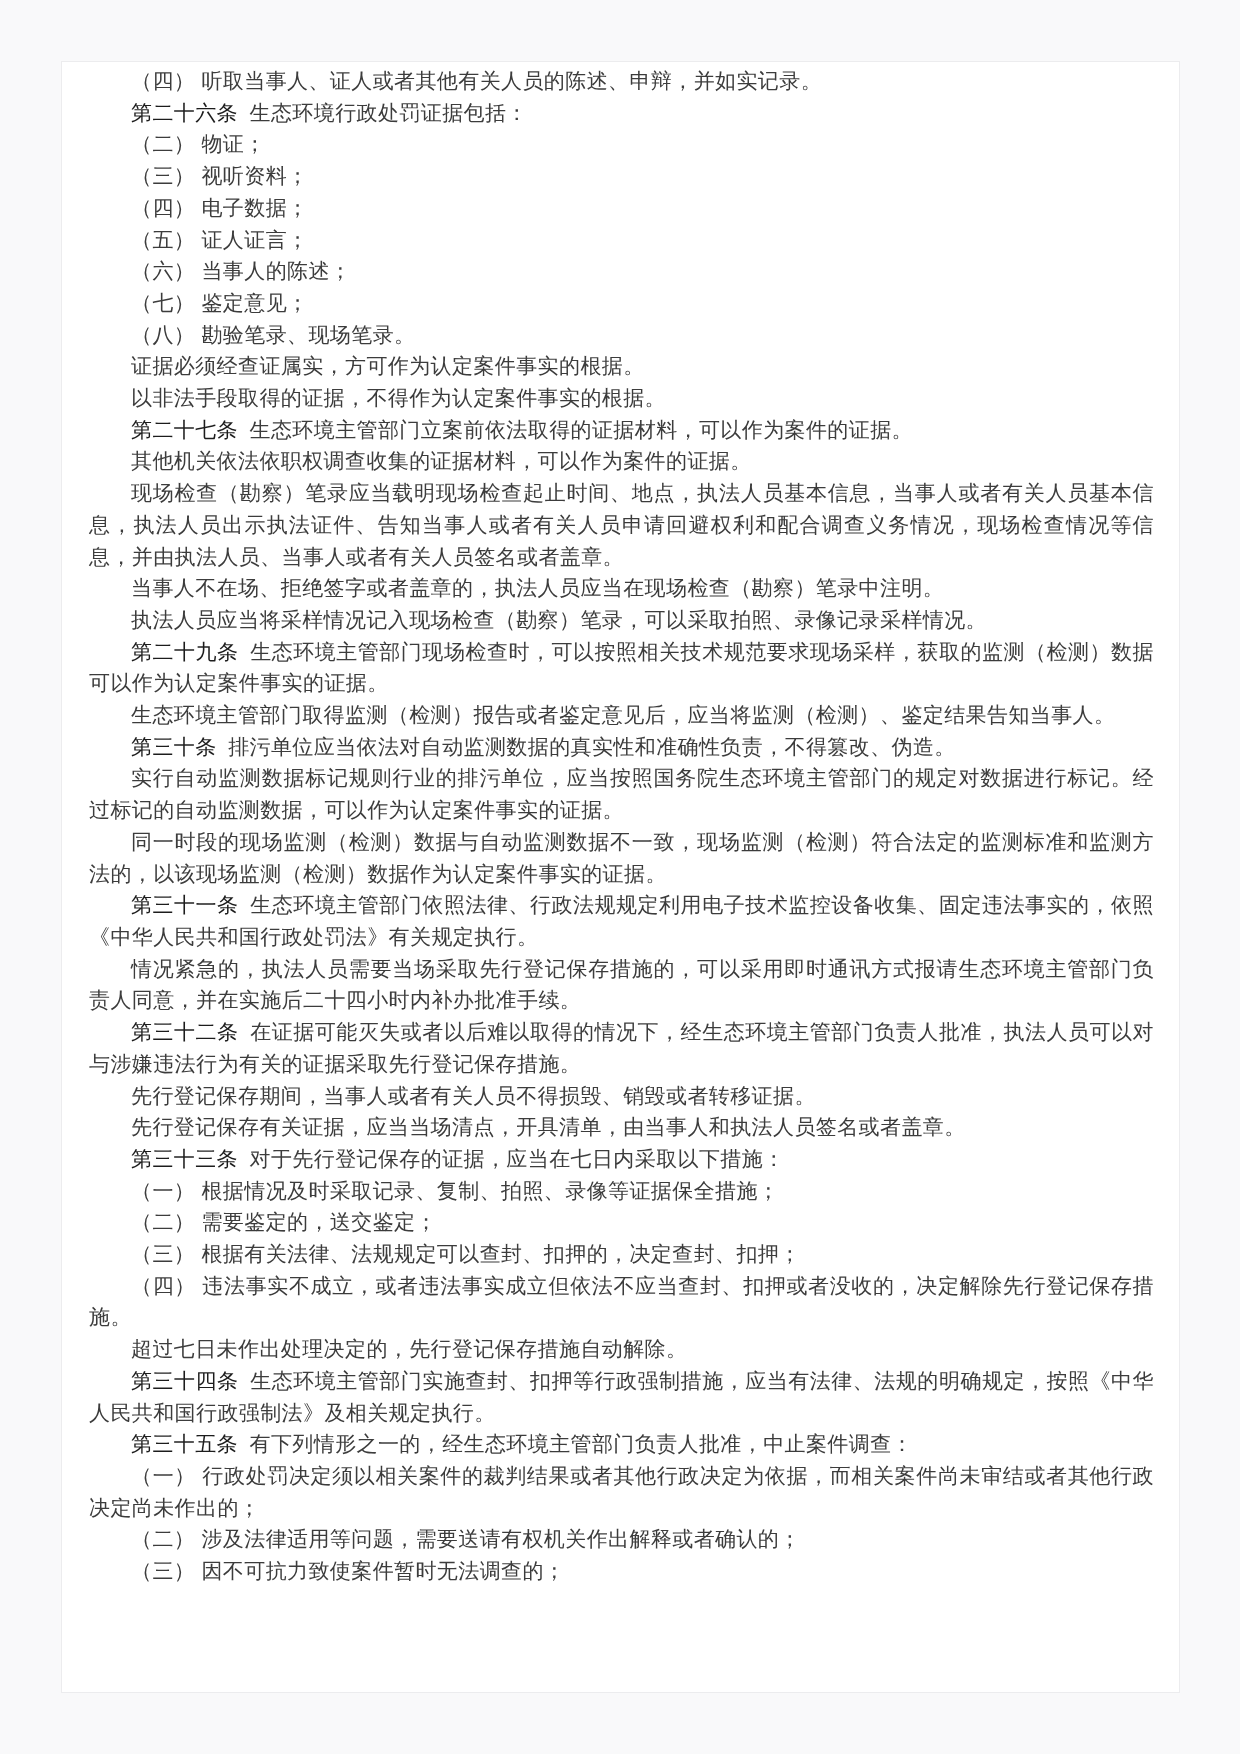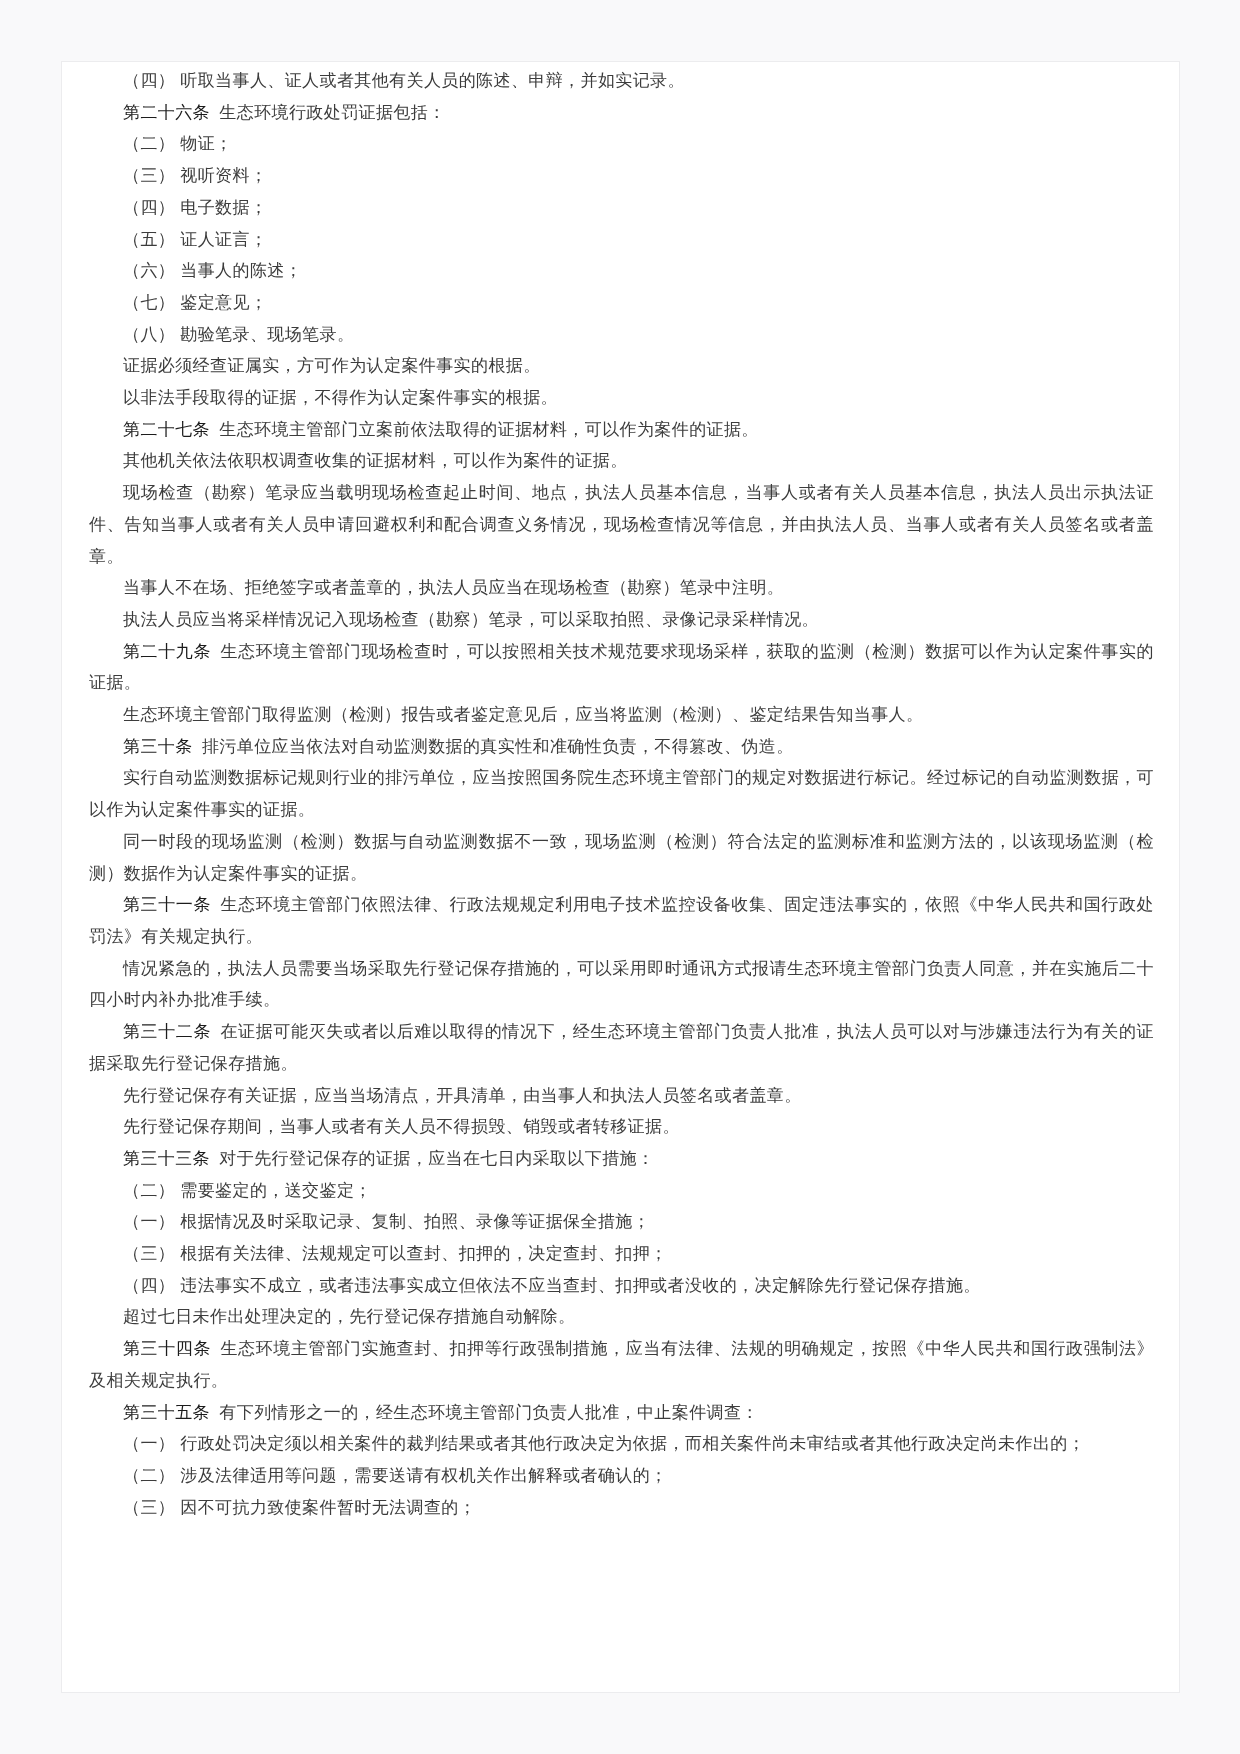--- a/index.html
+++ b/index.html
@@ -23,21 +23,21 @@
     background: var(--page-bg, #ffffff);
     border: 1px solid var(--page-border, #ececee);
     padding: 3px 25px 0 27px;
     overflow: hidden;
   }
   .doc-body {
     width: 100%;
   }
   .para {
     margin: 0;
-    font-size: 17px;
+    font-size: 21px;
     line-height: 31.7px;
     letter-spacing: 0.4px;
     color: var(--text-color, #3c3c3c);
     text-align: justify;
     text-indent: 2em;
     word-break: break-all;
   }
   .article-head {
     font-weight: normal;
     color: var(--heading-color, #1c1c1c);
@@ -66,25 +66,25 @@
       <p class="para">当事人不在场、拒绝签字或者盖章的，执法人员应当在现场检查（勘察）笔录中注明。</p>
       <p class="para">执法人员应当将采样情况记入现场检查（勘察）笔录，可以采取拍照、录像记录采样情况。</p>
       <p class="para"><b class="article-head">第二十九条</b>生态环境主管部门现场检查时，可以按照相关技术规范要求现场采样，获取的监测（检测）数据可以作为认定案件事实的证据。</p>
       <p class="para">生态环境主管部门取得监测（检测）报告或者鉴定意见后，应当将监测（检测）、鉴定结果告知当事人。</p>
       <p class="para"><b class="article-head">第三十条</b>排污单位应当依法对自动监测数据的真实性和准确性负责，不得篡改、伪造。</p>
       <p class="para">实行自动监测数据标记规则行业的排污单位，应当按照国务院生态环境主管部门的规定对数据进行标记。经过标记的自动监测数据，可以作为认定案件事实的证据。</p>
       <p class="para">同一时段的现场监测（检测）数据与自动监测数据不一致，现场监测（检测）符合法定的监测标准和监测方法的，以该现场监测（检测）数据作为认定案件事实的证据。</p>
       <p class="para"><b class="article-head">第三十一条</b>生态环境主管部门依照法律、行政法规规定利用电子技术监控设备收集、固定违法事实的，依照《中华人民共和国行政处罚法》有关规定执行。</p>
       <p class="para">情况紧急的，执法人员需要当场采取先行登记保存措施的，可以采用即时通讯方式报请生态环境主管部门负责人同意，并在实施后二十四小时内补办批准手续。</p>
       <p class="para"><b class="article-head">第三十二条</b>在证据可能灭失或者以后难以取得的情况下，经生态环境主管部门负责人批准，执法人员可以对与涉嫌违法行为有关的证据采取先行登记保存措施。</p>
+      <p class="para">先行登记保存期间，当事人或者有关人员不得损毁、销毁或者转移证据。</p>
       <p class="para">先行登记保存有关证据，应当当场清点，开具清单，由当事人和执法人员签名或者盖章。</p>
-      <p class="para">先行登记保存期间，当事人或者有关人员不得损毁、销毁或者转移证据。</p>
       <p class="para"><b class="article-head">第三十三条</b>对于先行登记保存的证据，应当在七日内采取以下措施：</p>
+      <p class="para">（一） 根据情况及时采取记录、复制、拍照、录像等证据保全措施；</p>
       <p class="para">（二） 需要鉴定的，送交鉴定；</p>
-      <p class="para">（一） 根据情况及时采取记录、复制、拍照、录像等证据保全措施；</p>
       <p class="para">（三） 根据有关法律、法规规定可以查封、扣押的，决定查封、扣押；</p>
       <p class="para">（四） 违法事实不成立，或者违法事实成立但依法不应当查封、扣押或者没收的，决定解除先行登记保存措施。</p>
       <p class="para">超过七日未作出处理决定的，先行登记保存措施自动解除。</p>
       <p class="para"><b class="article-head">第三十四条</b>生态环境主管部门实施查封、扣押等行政强制措施，应当有法律、法规的明确规定，按照《中华人民共和国行政强制法》及相关规定执行。</p>
       <p class="para"><b class="article-head">第三十五条</b>有下列情形之一的，经生态环境主管部门负责人批准，中止案件调查：</p>
       <p class="para">（一） 行政处罚决定须以相关案件的裁判结果或者其他行政决定为依据，而相关案件尚未审结或者其他行政决定尚未作出的；</p>
       <p class="para">（二） 涉及法律适用等问题，需要送请有权机关作出解释或者确认的；</p>
       <p class="para">（三） 因不可抗力致使案件暂时无法调查的；</p>
     </div>
 </div>

